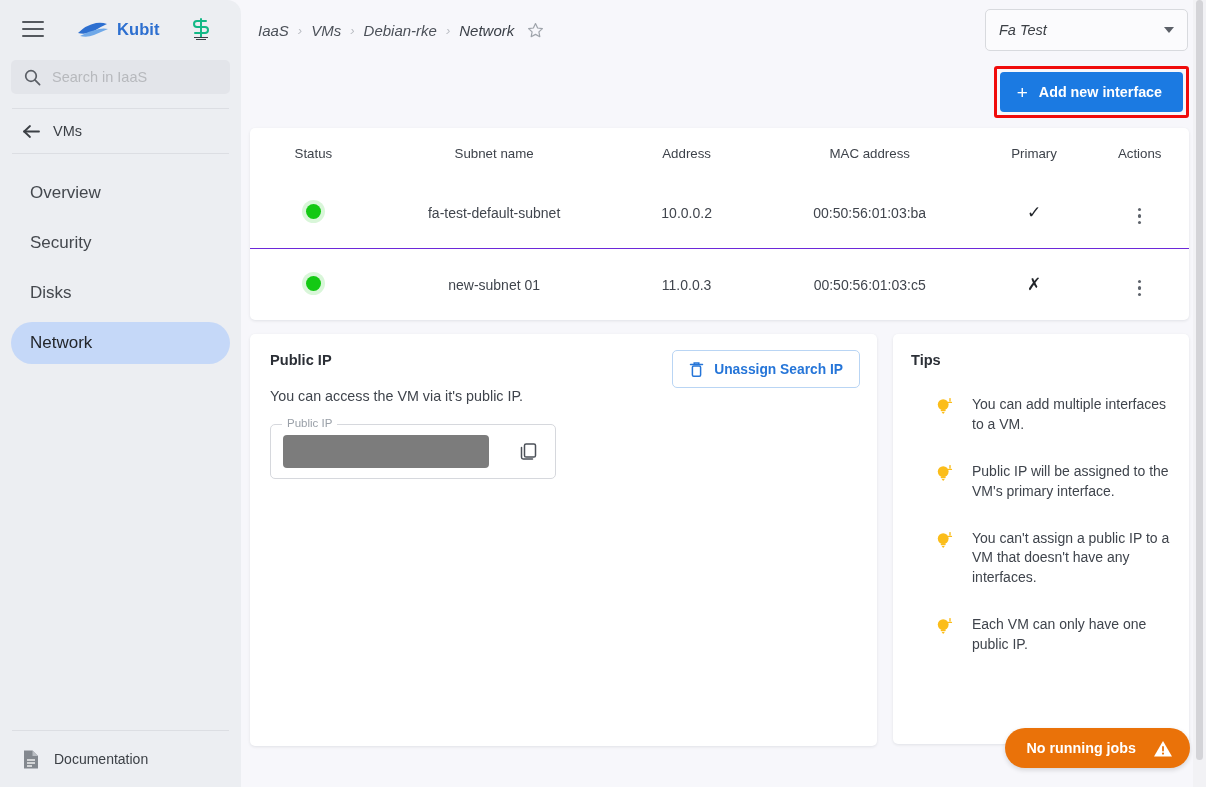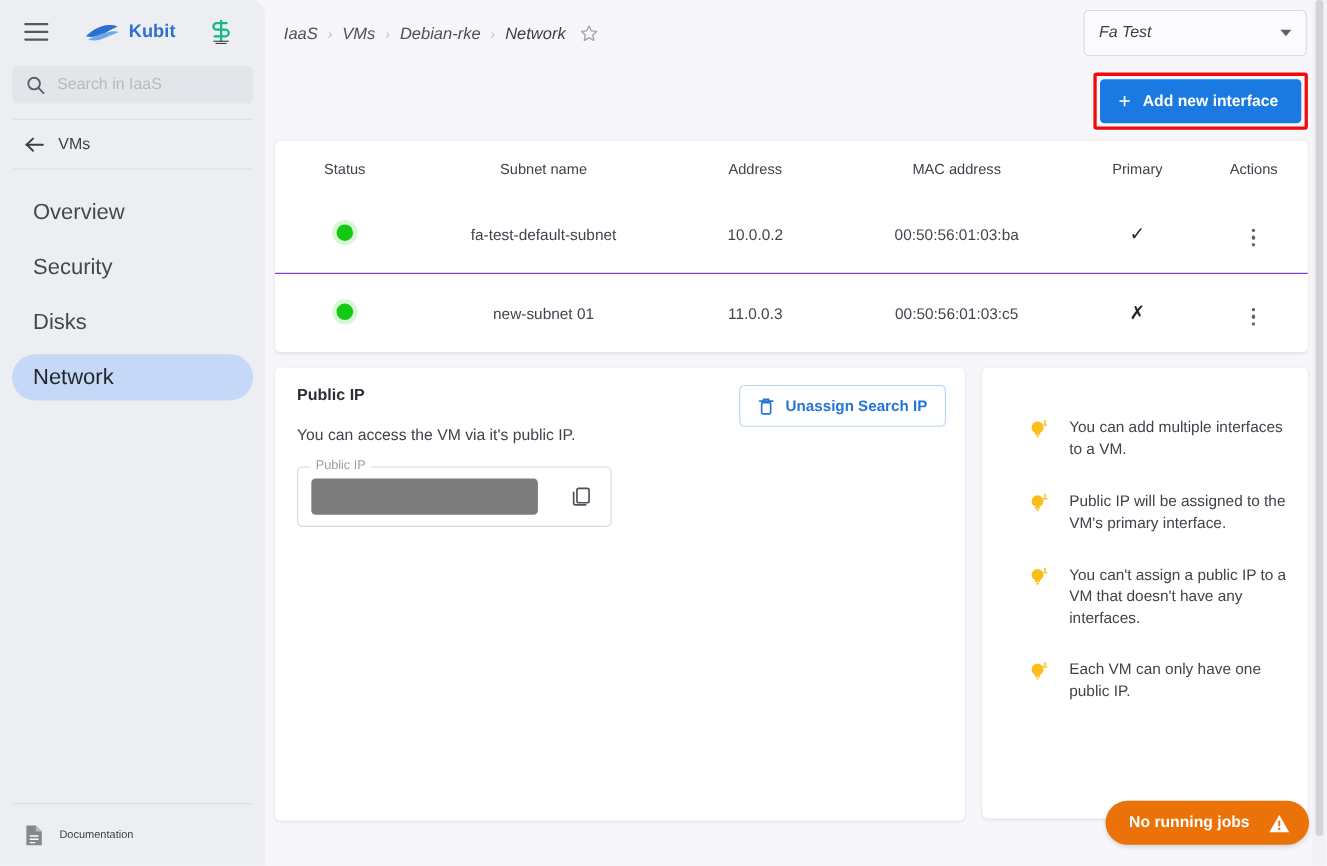--- a/index.html
+++ b/index.html
@@ -38,28 +38,28 @@
 
   .sb-divider { height: 1px; background: #dcdee3; margin: 14px 12px 0 12px; }
 
   .back-row { display: flex; align-items: center; gap: 12px; padding: 0 22px; height: 44px; cursor: pointer; }
   .back-row .lbl { font-size: 14.5px; color: #3b3f45; }
 
   .nav { padding: 4px 11px 0 11px; }
   .nav-item {
     height: 42px; display: flex; align-items: center;
     padding: 0 19px; border-radius: 21px; margin-bottom: 8px;
-    font-size: 20px; color: #44484e; cursor: pointer;
+    font-size: 17px; color: #44484e; cursor: pointer;
   }
   .nav-item.active { background: #c5d8f8; color: #23262b; }
 
   .sb-spacer { flex: 1 1 auto; }
   .sb-bottom-div { height: 1px; background: #dcdee3; margin: 0 12px 0 12px; }
   .doc-row { display: flex; align-items: center; gap: 14px; padding: 0 22px; height: 56px; cursor: pointer; }
-  .doc-row .lbl { font-size: 10px; color: #3c4046; }
+  .doc-row .lbl { font-size: 14px; color: #3c4046; }
 
   
   .main { flex: 1 1 auto; position: relative; height: 787px; background: #f7f7fb; overflow: hidden; }
 
   .topbar { height: 60px; display: flex; align-items: center; padding: 0 18px 0 17px; font-style: italic; }
   .crumbs { display: flex; align-items: center; gap: 9px; }
   .crumb { font-size: 15px; color: #4c5159; cursor: pointer; white-space: nowrap; }
   .crumb.last { color: #3b4048; }
   .crumb-sep { color: #b9bcc2; font-size: 13px; }
   .star { margin-left: 4px; cursor: pointer; display: flex; }
@@ -336,20 +336,21 @@
           <span class="copy-btn">
             <svg width="21" height="21" viewBox="0 0 21 21">
               <rect x="6.5" y="3" width="11" height="13" rx="1.6" stroke="#4b5058" stroke-width="1.5" fill="none"></rect>
               <path d="M14.5 18 H5.2 A1.7 1.7 0 0 1 3.5 16.3 V6.5" stroke="#4b5058" stroke-width="1.5" fill="none" stroke-linecap="round"></path>
             </svg>
           </span>
         </div>
       </div>
 
       <div class="tips-card">
+        <div class="tips-title">Tips</div>
 
         <div class="tip">
           <span class="bulb">
             <svg width="20" height="21" viewBox="0 0 20 21">
               <circle cx="8.2" cy="8.6" r="5.4" fill="#fbbd1a"></circle>
               <rect x="5.7" y="13.6" width="5" height="1.7" rx=".8" fill="#fbbd1a"></rect>
               <polygon points="6.6,16 9.8,16 8.2,18" fill="#fbbd1a"></polygon>
               <g stroke="#fbbd1a" stroke-width="1.4" stroke-linecap="round">
                 <line x1="15" y1="2.6" x2="15" y2="5"></line>
                   <line x1="13.6" y1="6.4" x2="16.4" y2="6.4"></line>

